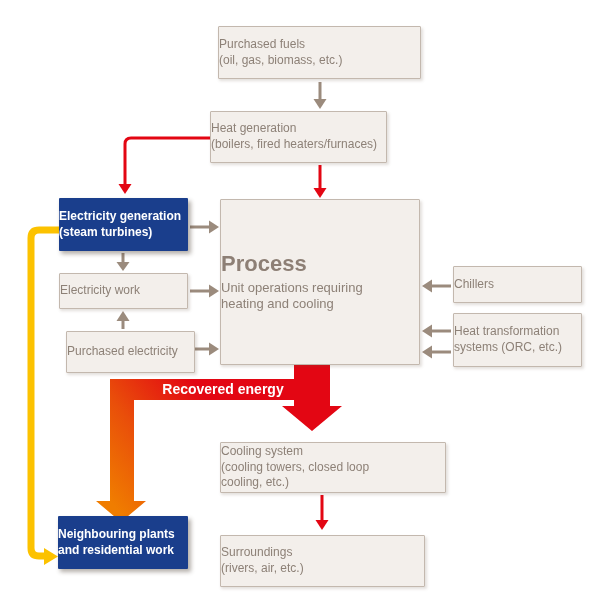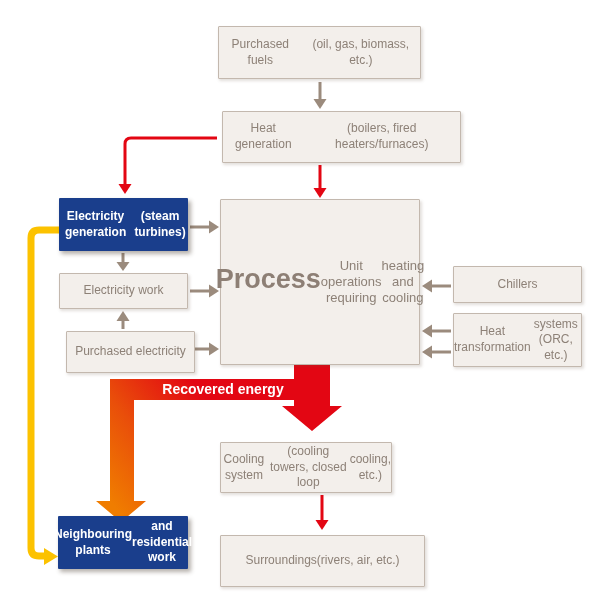--- a/index.html
+++ b/index.html
@@ -3,34 +3,34 @@
 <meta charset="utf-8">
 <style>
   html,body{margin:0;padding:0;background:#fff;}
   .stage{
     position:relative;width:600px;height:600px;background:#ffffff;overflow:hidden;
     font-family:"Liberation Sans", sans-serif;
   }
   .arrows{position:absolute;left:0;top:0;z-index:1;}
   .box{
     position:absolute;z-index:2;box-sizing:border-box;
-    display:flex;flex-direction:row;align-items:center;justify-content:center;
+    display:flex;flex-direction:column;align-items:flex-start;justify-content:center;
     text-align:center;border-radius:1px;
   }
   .beige{
     background:#f3efeb;border:1px solid #c3b8ae;color:#8d8177;
     font-size:12px;line-height:1.3;
     box-shadow:1.5px 2px 3px rgba(98,80,62,0.18);
   }
   .navy{
     background:#1a3e8c;border:none;color:#ffffff;font-weight:bold;
     font-size:12px;line-height:1.3;
     box-shadow:2.5px 3px 4px rgba(70,58,45,0.40);
   }
-  .process-title{font-size:27px;font-weight:bold;color:#8d7f75;line-height:1.1;margin-bottom:4px;}
+  .process-title{font-size:22px;font-weight:bold;color:#8d7f75;line-height:1.1;margin-bottom:4px;}
   .process-sub{font-size:13px;color:#8d8177;line-height:1.25;}
   .re-label{
     position:absolute;z-index:3;left:128px;top:380px;width:190px;height:19px;
     color:#ffffff;font-weight:bold;font-size:14px;line-height:19px;text-align:center;
   }
   span{display:block;}
 </style>
 </head>
 <body>
 
@@ -108,21 +108,21 @@
     <path d="M294,364 H330 V406 H342 L312,431 L282,406 H294 Z" fill="#e30613"></path>
 
     <path d="M294,379 H110 V501 H96 L121,522 L146,501 H134 V400 H294 Z" fill="url(#gradRE)"></path>
   </svg>
 
   <div class="box beige" style="left:218px;top:26px;width:203px;height:53px">
     <span>Purchased fuels</span>
     <span>(oil, gas, biomass, etc.)</span>
   </div>
 
-  <div class="box beige" style="left:222px;top:111px;width:239px;height:52px">
+  <div class="box beige" style="left:210px;top:111px;width:177px;height:52px">
     <span>Heat generation</span>
     <span>(boilers, fired heaters/furnaces)</span>
   </div>
 
   <div class="box navy" style="left:59px;top:198px;width:129px;height:53px">
     <span>Electricity generation</span>
     <span>(steam turbines)</span>
   </div>
 
   <div class="box beige" style="left:59px;top:273px;width:129px;height:36px">
@@ -141,21 +141,21 @@
 
   <div class="box beige" style="left:453px;top:266px;width:129px;height:37px">
     <span>Chillers</span>
   </div>
 
   <div class="box beige" style="left:453px;top:313px;width:129px;height:54px">
     <span>Heat transformation</span>
     <span>systems (ORC, etc.)</span>
   </div>
 
-  <div class="box beige" style="left:220px;top:442px;width:172px;height:51px">
+  <div class="box beige" style="left:220px;top:442px;width:226px;height:51px">
     <span>Cooling system</span>
     <span>(cooling towers, closed loop</span>
     <span>cooling, etc.)</span>
   </div>
 
   <div class="box beige" style="left:220px;top:535px;width:205px;height:52px">
     <span>Surroundings</span>
     <span>(rivers, air, etc.)</span>
   </div>
 

